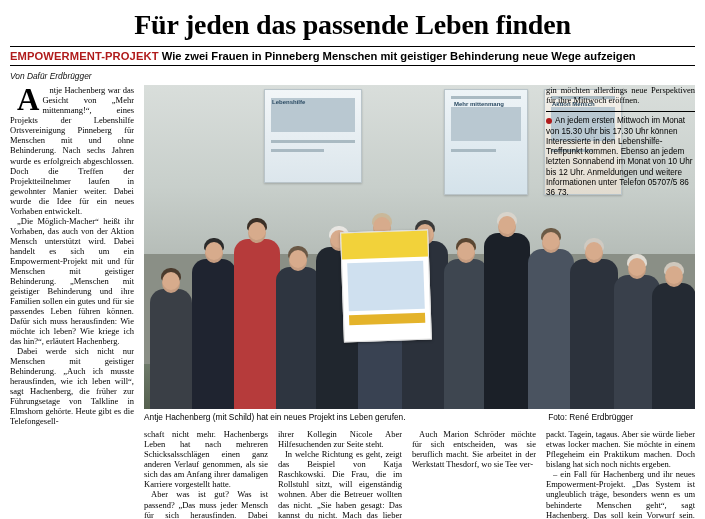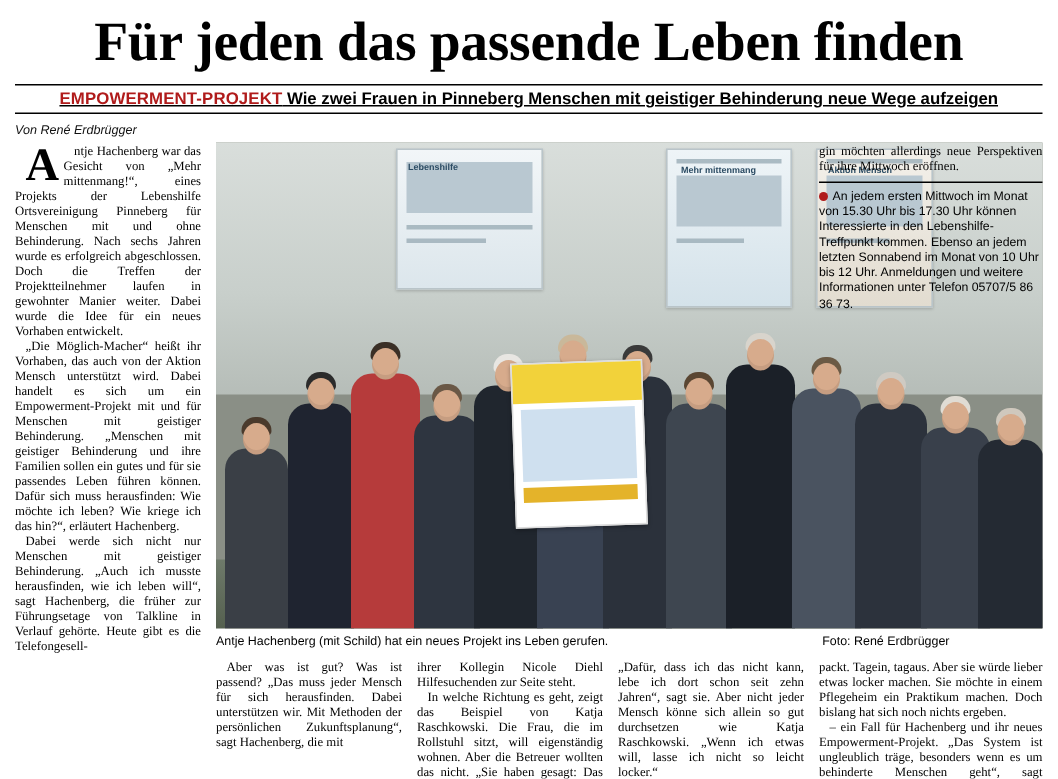--- a/index.html
+++ b/index.html
@@ -18,35 +18,34 @@
     position: relative;
     width: 705px;
     height: 519px;
     box-sizing: border-box;
     padding: 6px 10px 4px 10px;
   }
   .headline {
     text-align: center;
     font-family: "Liberation Serif", serif;
     font-weight: bold;
-    font-size: 37px;
+    font-size: 28px;
     line-height: 1.05;
     letter-spacing: -0.2px;
     margin: 4px 0 7px 0;
   }
   .kicker-line {
     border-top: 1px solid #000;
     border-bottom: 1px solid #000;
     padding: 3px 0 3px 0;
-    text-align: center;
+    text-align: left;
     font-size: 11.2px;
     font-family: "Liberation Sans", sans-serif;
     font-weight: bold;
     white-space: nowrap;
-    text-decoration: underline;
   }
   .kicker-em {
     color: #b01b1b;
     letter-spacing: 0.1px;
   }
   .kicker-rest {
     color: #000;
   }
   .byline {
     font-family: "Liberation Sans", sans-serif;
@@ -212,28 +211,28 @@
 
 <div class="page">
 
   <h1 class="headline">Für jeden das passende Leben finden</h1>
 
   <div class="kicker-line">
     <span class="kicker-em">EMPOWERMENT-PROJEKT</span>
     <span class="kicker-rest">Wie zwei Frauen in Pinneberg Menschen mit geistiger Behinderung neue Wege aufzeigen</span>
   </div>
 
-  <div class="byline">Von René Erdbrügger</div>
+  <div class="byline">Von Dafür Erdbrügger</div>
 
   <div class="content">
 
     <div class="col c1">
       <p class="dropcap-p"><span class="dropcap">A</span><span>ntje Hachenberg war das Gesicht von „Mehr mittenmang!“, eines Projekts der Lebenshilfe Ortsvereinigung Pinneberg für Menschen mit und ohne Behinderung. Nach sechs Jahren wurde es erfolgreich abgeschlossen. Doch die Treffen der Projektteilnehmer laufen in gewohnter Manier weiter. Dabei wurde die Idee für ein neues Vorhaben entwickelt.</span></p>
       <p>„Die Möglich-Macher“ heißt ihr Vorhaben, das auch von der Aktion Mensch unterstützt wird. Dabei handelt es sich um ein Empowerment-Projekt mit und für Menschen mit geistiger Behinderung. „Menschen mit geistiger Behinderung und ihre Familien sollen ein gutes und für sie passendes Leben führen können. Dafür sich muss herausfinden: Wie möchte ich leben? Wie kriege ich das hin?“, erläutert Hachenberg.</p>
-      <p>Dabei werde sich nicht nur Menschen mit geistiger Behinderung. „Auch ich musste herausfinden, wie ich leben will“, sagt Hachenberg, die früher zur Führungsetage von Talkline in Verlauf gehörte. Heute gibt es die Telefongesell-</p>
+      <p>Dabei werde sich nicht nur Menschen mit geistiger Behinderung. „Auch ich musste herausfinden, wie ich leben will“, sagt Hachenberg, die früher zur Führungsetage von Talkline in Elmshorn gehörte. Heute gibt es die Telefongesell-</p>
     </div>
 
     <div class="photo-wrap">
       <div class="photo">
         <div class="sky"></div>
         <div class="wall"></div>
         <div class="ground"></div>
 
         <div class="banner b1">
           <div class="bimg"></div>
@@ -315,30 +314,30 @@
         </div>
       </div>
 
       <div class="caption-row">
         <div class="caption">Antje Hachenberg (mit Schild) hat ein neues Projekt ins Leben gerufen.</div>
         <div class="credit">Foto: René Erdbrügger</div>
       </div>
     </div>
 
     <div class="col c2">
+      <p class="first">schaft nicht mehr. Hachenbergs Leben hat nach mehreren Schicksalsschlägen einen ganz anderen Verlauf genommen, als sie sich das am Anfang ihrer damaligen Karriere vorgestellt hatte.</p>
       <p>Aber was ist gut? Was ist passend? „Das muss jeder Mensch für sich herausfinden. Dabei unterstützen wir. Mit Methoden der persönlichen Zukunftsplanung“, sagt Hachenberg, die mit</p>
     </div>
 
     <div class="col c3">
-      <p class="first">ihrer Kollegin Nicole Diehl Hilfesuchenden zur Seite steht.</p>
+      <p class="first">ihrer Kollegin Nicole Aber Hilfesuchenden zur Seite steht.</p>
       <p>In welche Richtung es geht, zeigt das Beispiel von Katja Raschkowski. Die Frau, die im Rollstuhl sitzt, will eigenständig wohnen. Aber die Betreuer wollten das nicht. „Sie haben gesagt: Das kannst du nicht. Mach das lieber nicht.“ Doch sie blieb hartnäckig. Schließlich zog sie in ihre eigene Wohnung.</p>
     </div>
 
     <div class="col c4">
-      <p class="first">„Dafür, dass ich das nicht kann, lebe ich dort schon seit zehn Jahren“, sagt sie. Aber nicht jeder Mensch könne sich allein so gut durchsetzen wie Katja Raschkowski. „Wenn ich etwas will, lasse ich nicht so leicht locker.“</p>
       <p>Auch Marion Schröder möchte für sich entscheiden, was sie beruflich macht. Sie arbeitet in der Werkstatt Thesdorf, wo sie Tee ver-</p>
     </div>
 
     <div class="col c5">
       <p class="first">packt. Tagein, tagaus. Aber sie würde lieber etwas locker machen. Sie möchte in einem Pflegeheim ein Praktikum machen. Doch bislang hat sich noch nichts ergeben.</p>
       <p>– ein Fall für Hachenberg und ihr neues Empowerment-Projekt. „Das System ist ungleublich träge, besonders wenn es um behinderte Menschen geht“, sagt Hachenberg. Das soll kein Vorwurf sein. Sie und ihre Kolle-</p>
     </div>
 
     <div class="col" style="left:536px; top:0px; width:149px;">
       <p class="first">gin möchten allerdings neue Perspektiven für ihre Mittwoch eröffnen.</p>

